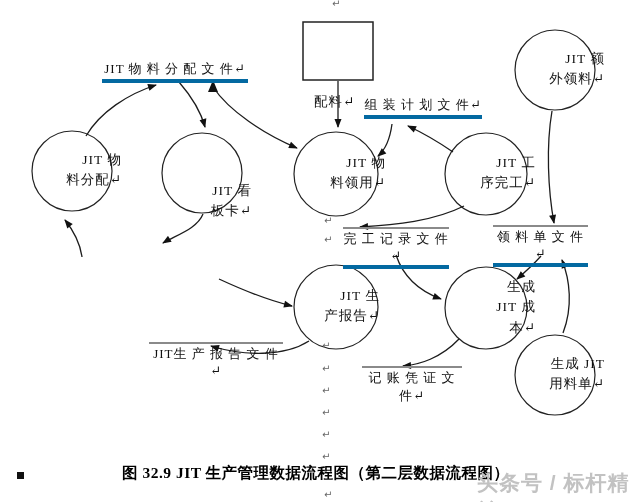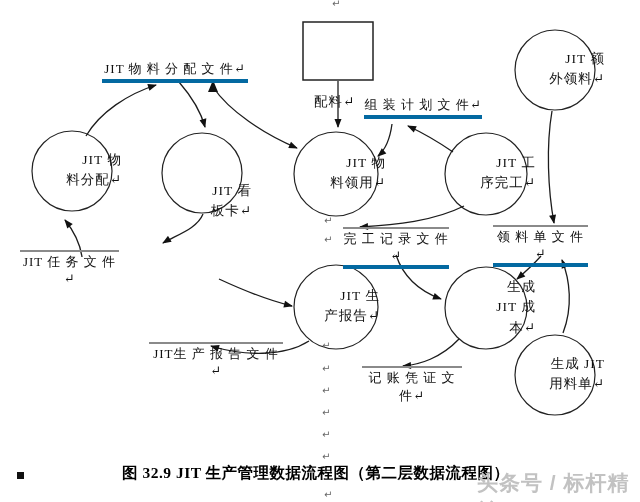--- a/index.html
+++ b/index.html
@@ -83,21 +83,20 @@
   <div class="ptext" style="left:280px;top:286px;width:100px;">JIT 生
 产报告↵</div>
   <div class="ptext" style="left:436px;top:277px;width:100px;">生成
 JIT 成
 本↵</div>
   <div class="ptext" style="left:505px;top:354px;width:100px;">生成 JIT
 用料单↵</div>
 
   <div class="store u-bottom" style="left:102px;top:59px;width:146px;">JIT 物 料 分 配 文 件↵</div>
   <div class="store u-bottom" style="left:356px;top:95px;width:118px;margin-left:8px;">组 装 计 划 文 件↵</div>
-  <div class="store u-top" style="left:20px;top:250px;width:99px;">JIT 任 务 文 件↵</div>
   <div class="store u-top u-bottom" style="left:493px;top:225px;width:95px;">领 料 单 文 件↵</div>
   <div class="store u-top u-bottom" style="left:343px;top:227px;width:106px;">完 工 记 录 文 件↵</div>
   <div class="store u-top" style="left:149px;top:342px;width:134px;">JIT生 产 报 告 文 件↵</div>
   <div class="store u-top" style="left:362px;top:366px;width:100px;">记 账 凭 证 文 件↵</div>
 
   <div class="flowlabel" style="left:314px;top:93px;">配料↵</div>
 
   <span class="pmark" style="left:332px;top:-2px;">↵</span>
   <span class="pmark" style="left:324px;top:215px;">↵</span>
   <span class="pmark" style="left:324px;top:234px;">↵</span>

